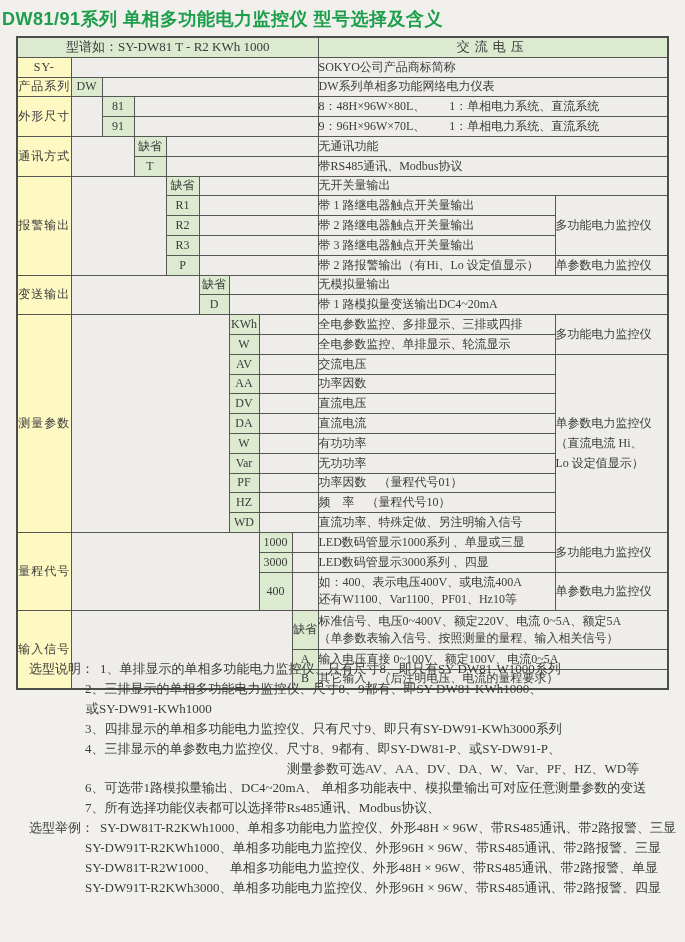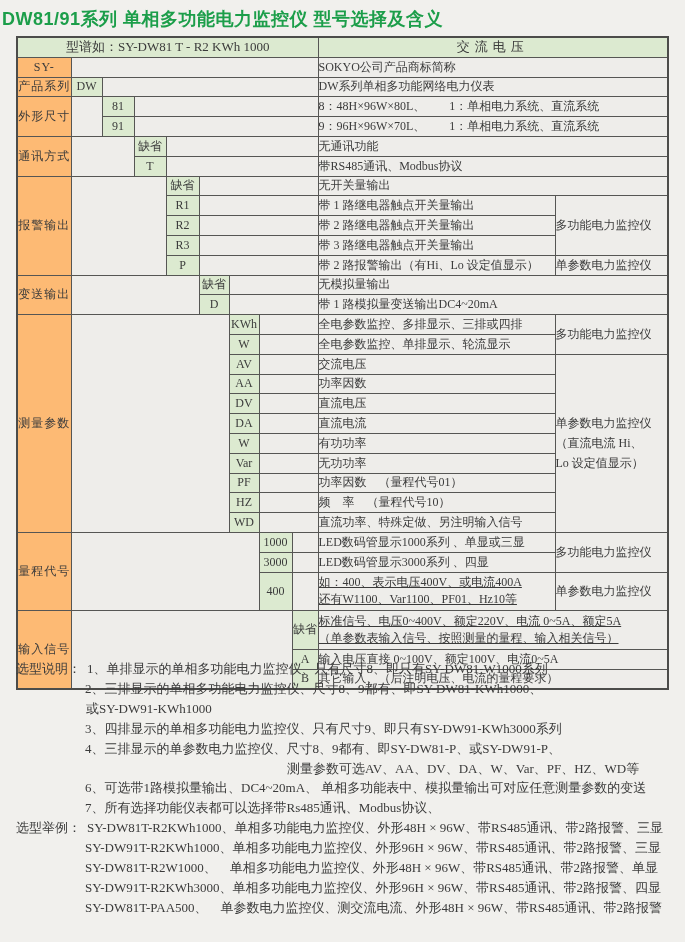--- a/index.html
+++ b/index.html
@@ -29,35 +29,35 @@
   table.spec td{
     border:1px solid #565654;
     height:18.8px;
     padding:0;
     vertical-align:middle;
     overflow:hidden;
     white-space:nowrap;
   }
   table.spec tr.dbl td{height:37.6px;}
   td.w{background:#eeedea;}
-  td.lbl{background:#fdba74;text-align:center;letter-spacing:1px;}
+  td.lbl{background:#fef9c3;text-align:center;letter-spacing:1px;}
   td.code{background:#dcead0;text-align:center;}
   td.hdr{background:#dcead0;text-align:center;font-size:13px;}
   td.hdr.sp{letter-spacing:5px;}
   td.desc{background:#eeedea;text-align:left;padding-left:8px;}
   td.note{background:#eeedea;}
   td.note .ln{line-height:20px;}
-  td.desc .ln{line-height:17px;text-decoration:underline;}
+  td.desc .ln{line-height:17px;}
 
   .notes{
     position:absolute;left:0;top:659px;width:685px;
     font-size:13px;line-height:19.9px;color:#3b3b3b;
   }
   .noteline{padding-left:85px;white-space:nowrap;}
-  .noteline.first{padding-left:16px;}
+  .noteline.first{padding-left:10px;margin-left:19px;}
   .noteline.cont2{padding-left:86px;}
   .noteline.cont3{padding-left:287px;}
   .nlabel{display:inline-block;width:71px;}
 </style>
 </head>
 <body>
 
 <div class="page">
 
   <div class="title">DW81/91系列 单相多功能电力监控仪 型号选择及含义</div>
@@ -280,16 +280,15 @@
     <div class="noteline cont2">或SY-DW91-KWh1000</div>
     <div class="noteline">3、四排显示的单相多功能电力监控仪、只有尺寸9、即只有SY-DW91-KWh3000系列</div>
     <div class="noteline">4、三排显示的单参数电力监控仪、尺寸8、9都有、即SY-DW81-P、或SY-DW91-P、</div>
     <div class="noteline cont3">测量参数可选AV、AA、DV、DA、W、Var、PF、HZ、WD等</div>
     <div class="noteline">6、可选带1路模拟量输出、DC4~20mA、 单相多功能表中、模拟量输出可对应任意测量参数的变送</div>
     <div class="noteline">7、所有选择功能仪表都可以选择带Rs485通讯、Modbus协议、</div>
     <div class="noteline first"><span class="nlabel">选型举例：</span><span>SY-DW81T-R2KWh1000、单相多功能电力监控仪、外形48H × 96W、带RS485通讯、带2路报警、三显</span></div>
     <div class="noteline">SY-DW91T-R2KWh1000、单相多功能电力监控仪、外形96H × 96W、带RS485通讯、带2路报警、三显</div>
     <div class="noteline">SY-DW81T-R2W1000、　单相多功能电力监控仪、外形48H × 96W、带RS485通讯、带2路报警、单显</div>
     <div class="noteline">SY-DW91T-R2KWh3000、单相多功能电力监控仪、外形96H × 96W、带RS485通讯、带2路报警、四显</div>
-    <div class="noteline">SY-DW81T-PAA500、　单参数电力监控仪、测交流电流、外形48H × 96W、带RS485通讯、带2路报警</div>
   </div>
 
 </div>
 
 </body></html>

